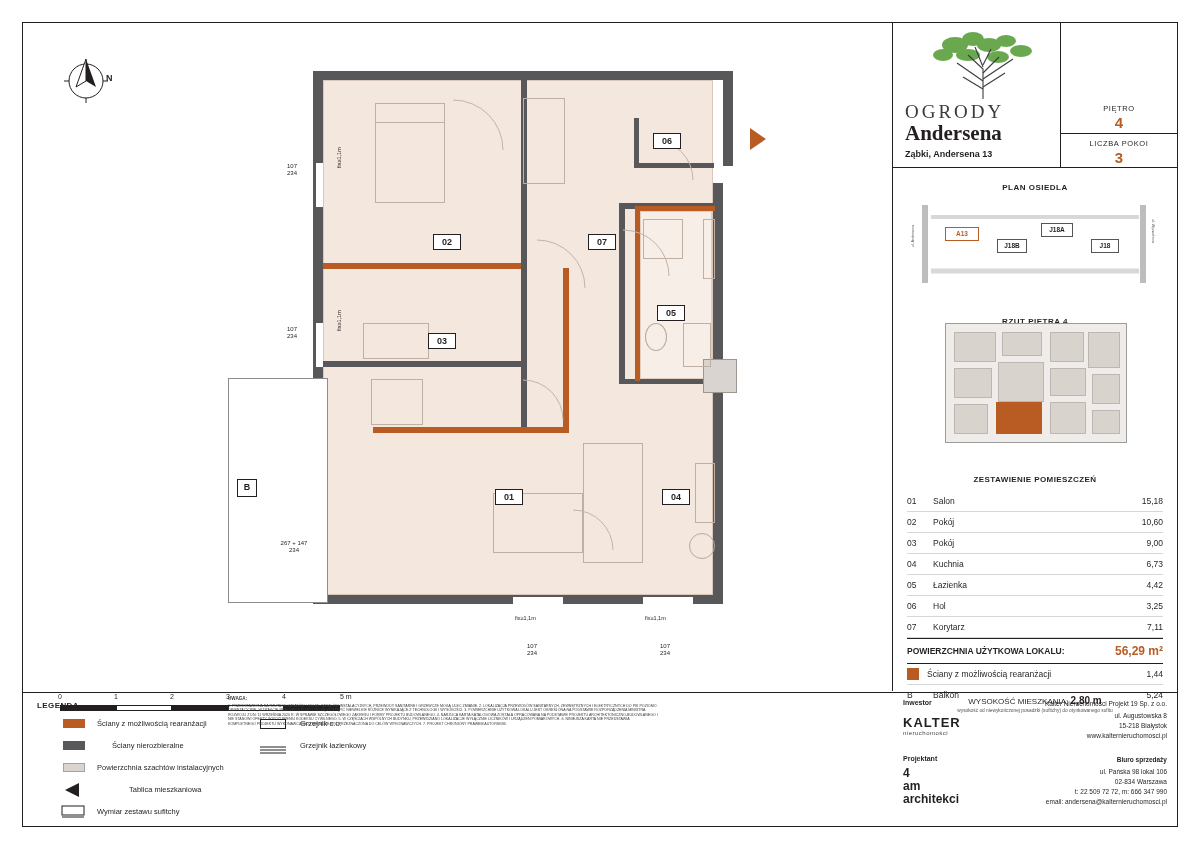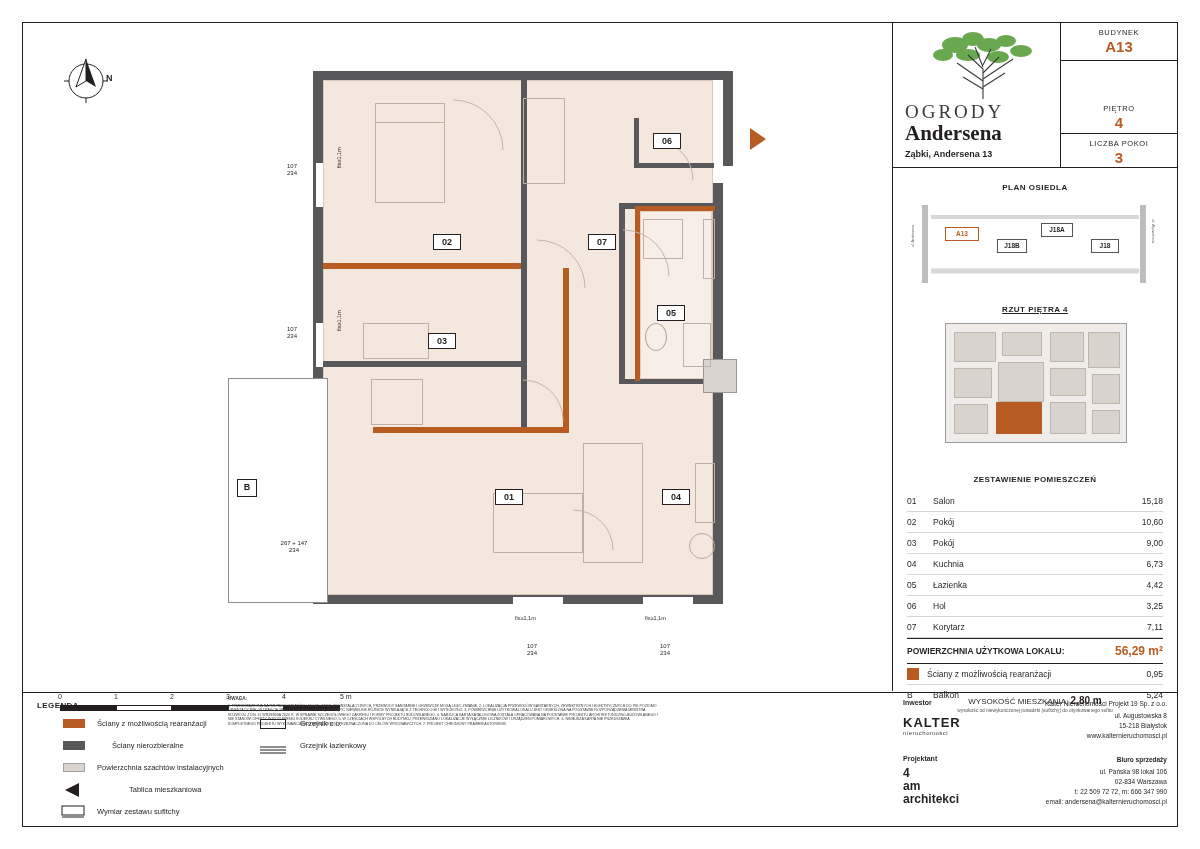--- a/index.html
+++ b/index.html
@@ -284,24 +284,20 @@
             <path d="M70 36 L78 20"></path>
               <path d="M70 38 L62 18"></path>
           </g>
         </svg>
       </div>
       <div class="og">OGRODY</div>
       <div class="an">Andersena</div>
       <div class="addr">Ząbki, Andersena 13</div>
     </div>
 
-    <div class="kbox" style="top:0;height:38px;">
-      <div class="k">BUDYNEK</div>
-      <div class="v">A13</div>
-    </div>
     <div class="kbox" style="top:76px;height:35px;">
       <div class="k">PIĘTRO</div>
       <div class="v">4</div>
     </div>
     <div class="kbox" style="top:111px;height:34px;">
       <div class="k">LICZBA POKOI</div>
       <div class="v">3</div>
     </div>
 
     <div class="estate">
@@ -317,21 +313,21 @@
         <div class="est-b est-a" style="left:34px;top:26px;width:34px;">A13</div>
         <div class="est-b" style="left:86px;top:38px;width:30px;">J18B</div>
         <div class="est-b" style="left:130px;top:22px;width:32px;">J18A</div>
         <div class="est-b" style="left:180px;top:38px;width:28px;">J18</div>
         <div style="position:absolute;left:0px;top:24px;font-size:3.6px;writing-mode:vertical-rl;transform:rotate(180deg);color:#555;">ul. Andersena</div>
         <div style="position:absolute;left:240px;top:18px;font-size:3.6px;writing-mode:vertical-rl;color:#555;">ul. Wyzwolenia</div>
       </div>
     </div>
 
     <div class="floorplan">
-      <div class="secthead" style="top:0;text-decoration:underline;">RZUT PIĘTRA 4</div>
+      <div class="secthead" style="top:12px;text-decoration:underline;">RZUT PIĘTRA 4</div>
       <div class="fp">
         <div class="gr" style="left:8px;top:8px;width:42px;height:30px;"></div>
         <div class="gr" style="left:56px;top:8px;width:40px;height:24px;"></div>
         <div class="gr" style="left:104px;top:8px;width:34px;height:30px;"></div>
         <div class="gr" style="left:142px;top:8px;width:32px;height:36px;"></div>
         <div class="gr" style="left:8px;top:44px;width:38px;height:30px;"></div>
         <div class="gr" style="left:52px;top:38px;width:46px;height:40px;"></div>
         <div class="gr" style="left:104px;top:44px;width:36px;height:28px;"></div>
         <div class="gr" style="left:146px;top:50px;width:28px;height:30px;"></div>
         <div class="gr" style="left:8px;top:80px;width:34px;height:30px;"></div>
@@ -381,21 +377,21 @@
       </div>
 
       <div class="rowtot">
         <div style="flex:1">POWIERZCHNIA UŻYTKOWA LOKALU:</div>
         <div class="big">56,29 m²</div>
       </div>
 
       <div class="row">
         <div class="swatch"></div>
         <div class="nm">Ściany z możliwością rearanżacji</div>
-        <div class="ar">0,95</div>
+        <div class="ar">1,44</div>
       </div>
       <div class="row" style="border-bottom:none;">
         <div class="no">B</div>
         <div class="nm">Balkon</div>
         <div class="ar">5,24</div>
       </div>
     </div>
 
     <div class="height">
       <div class="h1">

